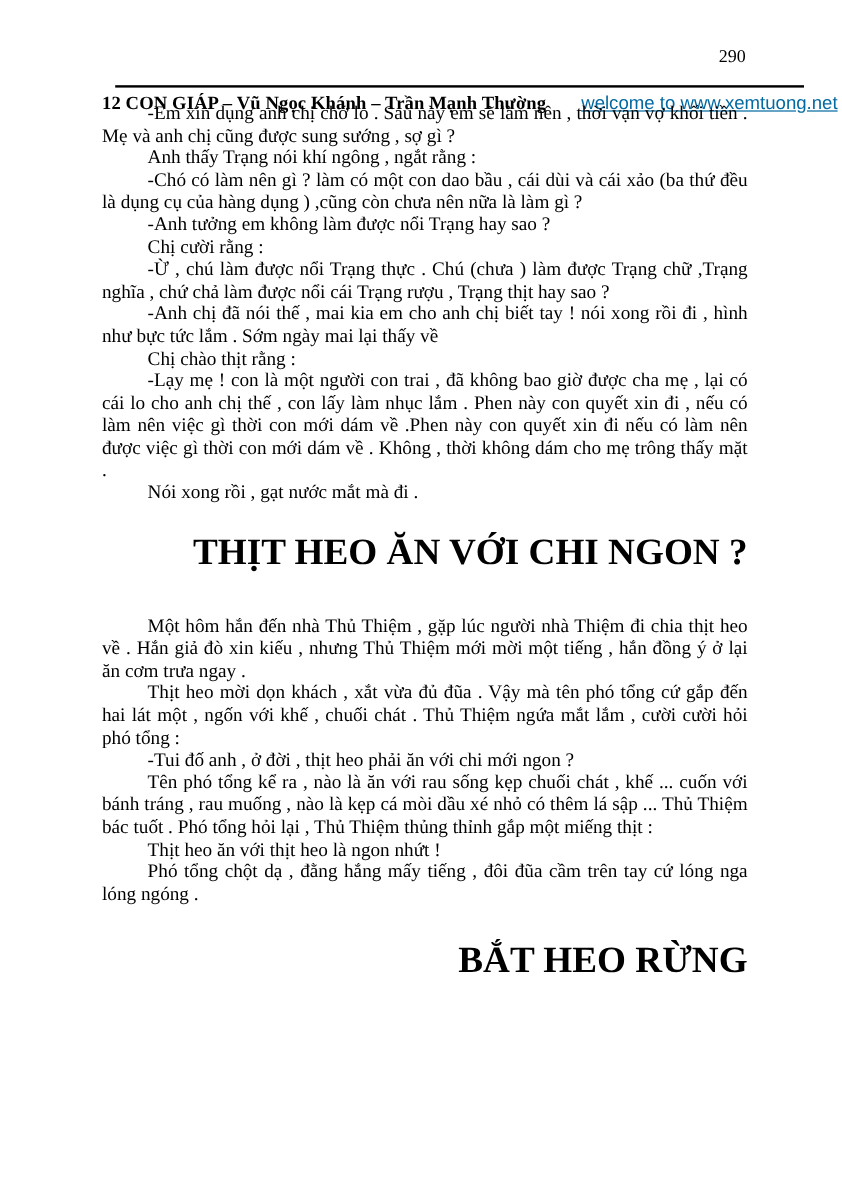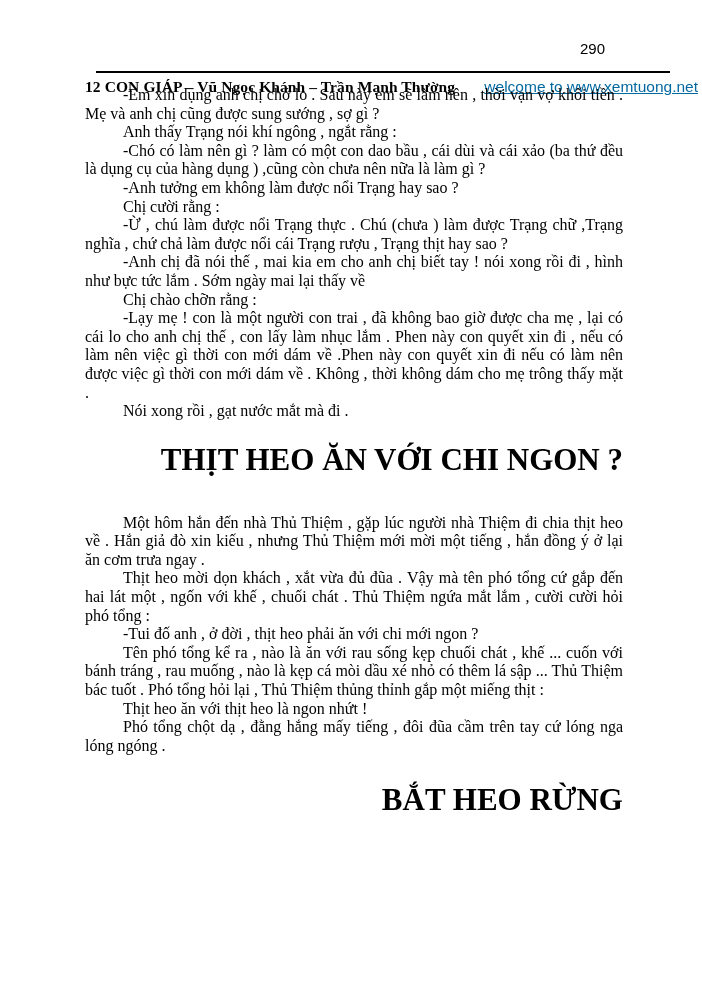--- a/index.html
+++ b/index.html
@@ -31,23 +31,23 @@
   .site-link {
     font-family: "Liberation Sans", "DejaVu Sans", sans-serif;
     font-size: 15.5px;
     color: #0369a1;
     text-decoration: underline;
     white-space: nowrap;
   }
   .page-number {
     position: absolute;
     top: 40px;
-    left: 580px;
+    left: 599px;
     font-size: 15px;
-    font-family: Liberation Sans, sans-serif;
+    font-family: Liberation Serif, serif;
     color: #000;
   }
   .header-rule {
     position: absolute;
     top: 71px;
     left: 96px;
     width: 574px;
     border-top: 2px solid #000;
   }
   .content {
@@ -90,21 +90,21 @@
   <div class="header-rule"></div>
 
   <div class="content">
     <p>-Em xin dụng anh chị chớ lo . Sau này em sẽ làm nên , thời vạn vợ khối tiền . Mẹ và anh chị cũng được  sung sướng , sợ gì ?</p>
     <p>Anh thấy Trạng nói khí ngông , ngắt rằng :</p>
     <p>-Chó có làm nên gì ? làm có một con dao bầu , cái dùi và cái xảo (ba thứ đều là dụng cụ của hàng dụng ) ,cũng còn chưa nên nữa là làm gì ?</p>
     <p>-Anh tưởng em không làm được nổi Trạng hay sao ?</p>
     <p>Chị cười rằng :</p>
     <p>-Ừ , chú làm được  nổi Trạng thực . Chú (chưa ) làm được Trạng chữ ,Trạng nghĩa , chứ chả làm được nổi cái Trạng rượu , Trạng thịt hay sao ?</p>
     <p>-Anh chị đã  nói thế , mai kia em cho anh chị biết tay ! nói xong rồi đi , hình như bực tức lắm . Sớm ngày mai lại thấy về</p>
-    <p>Chị chào chỡn rằng :</p>
+    <p>Chị chào thịt rằng :</p>
     <p>-Lạy mẹ ! con là một người con trai , đã không bao giờ được  cha mẹ , lại có cái lo cho anh chị thế , con lấy làm nhục lắm . Phen này con quyết xin đi , nếu có làm nên việc gì thời con mới dám về .Phen này con quyết xin đi  nếu có làm nên được việc gì thời con mới dám về . Không , thời không dám cho mẹ trông thấy mặt .</p>
     <p>Nói xong rồi , gạt nước mắt mà đi .</p>
 
     <div class="section-heading">THỊT HEO ĂN VỚI CHI NGON ?</div>
 
     <p>Một hôm hắn đến nhà Thủ Thiệm , gặp lúc người nhà Thiệm đi chia thịt heo về . Hắn giả đò xin kiếu , nhưng Thủ Thiệm mới mời một tiếng , hắn đồng ý ở lại ăn cơm trưa ngay .</p>
     <p>Thịt heo mời dọn khách , xắt vừa đủ đũa . Vậy mà tên phó tổng cứ gắp đến hai lát một , ngốn với khế , chuối chát . Thủ Thiệm ngứa mắt lắm , cười cười hỏi phó tổng :</p>
     <p>-Tui đố anh , ở đời , thịt heo phải ăn với chi mới ngon ?</p>
     <p>Tên phó tổng kể ra , nào là ăn với rau sống kẹp chuối chát , khế ... cuốn với bánh tráng , rau muống , nào là kẹp cá mòi dầu xé nhỏ có thêm lá sập ... Thủ Thiệm bác tuốt . Phó tổng hỏi lại , Thủ Thiệm thủng thỉnh gắp một miếng thịt :</p>
     <p>Thịt heo ăn với thịt heo là ngon nhứt !</p>

